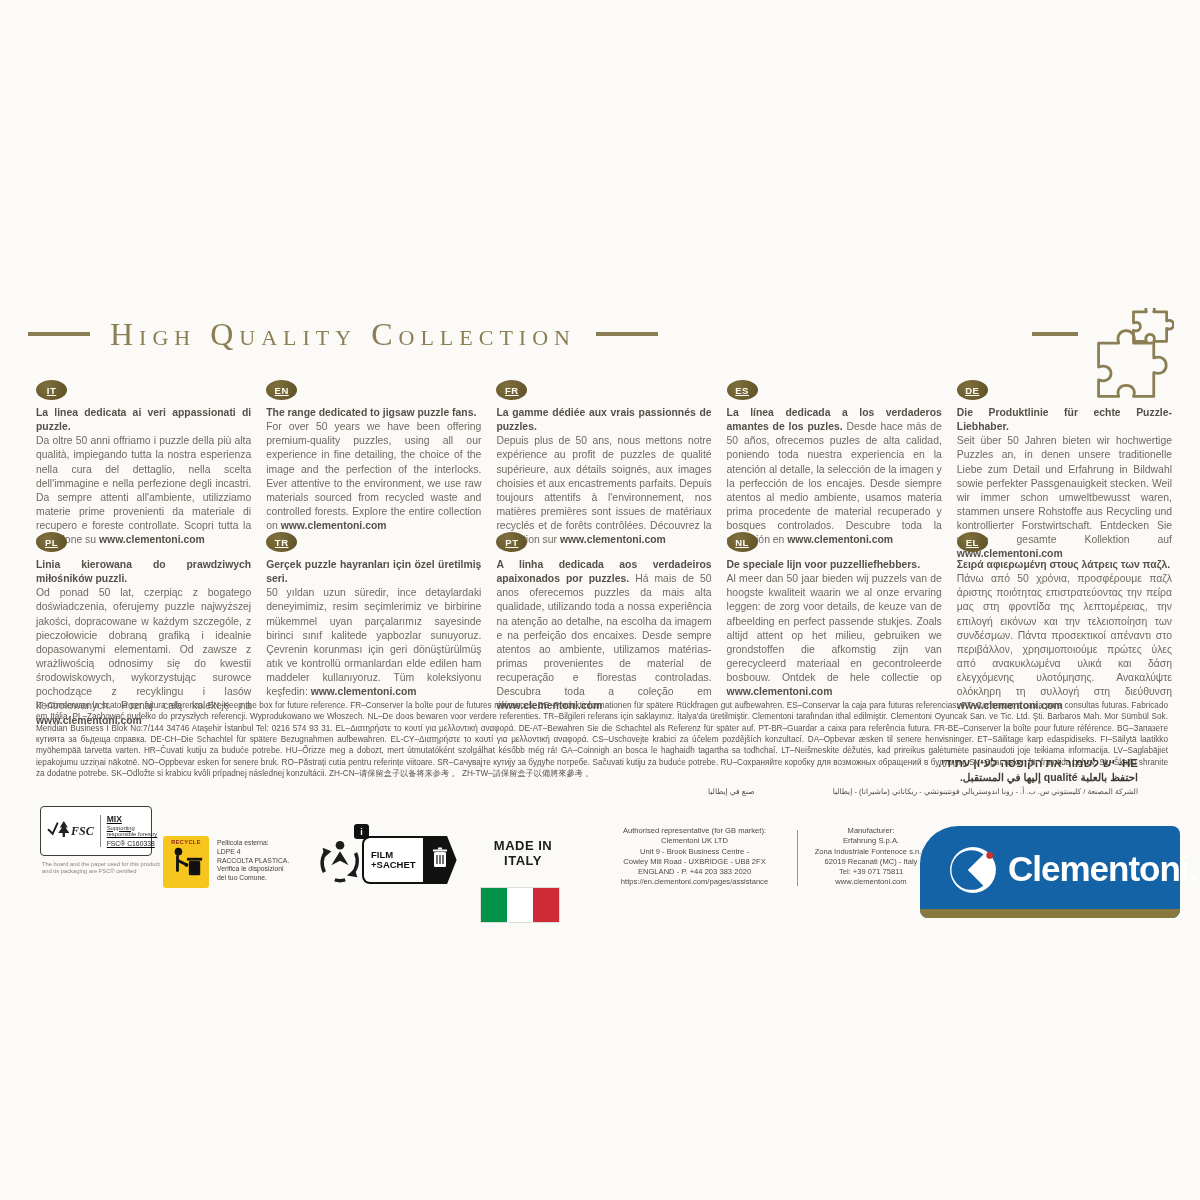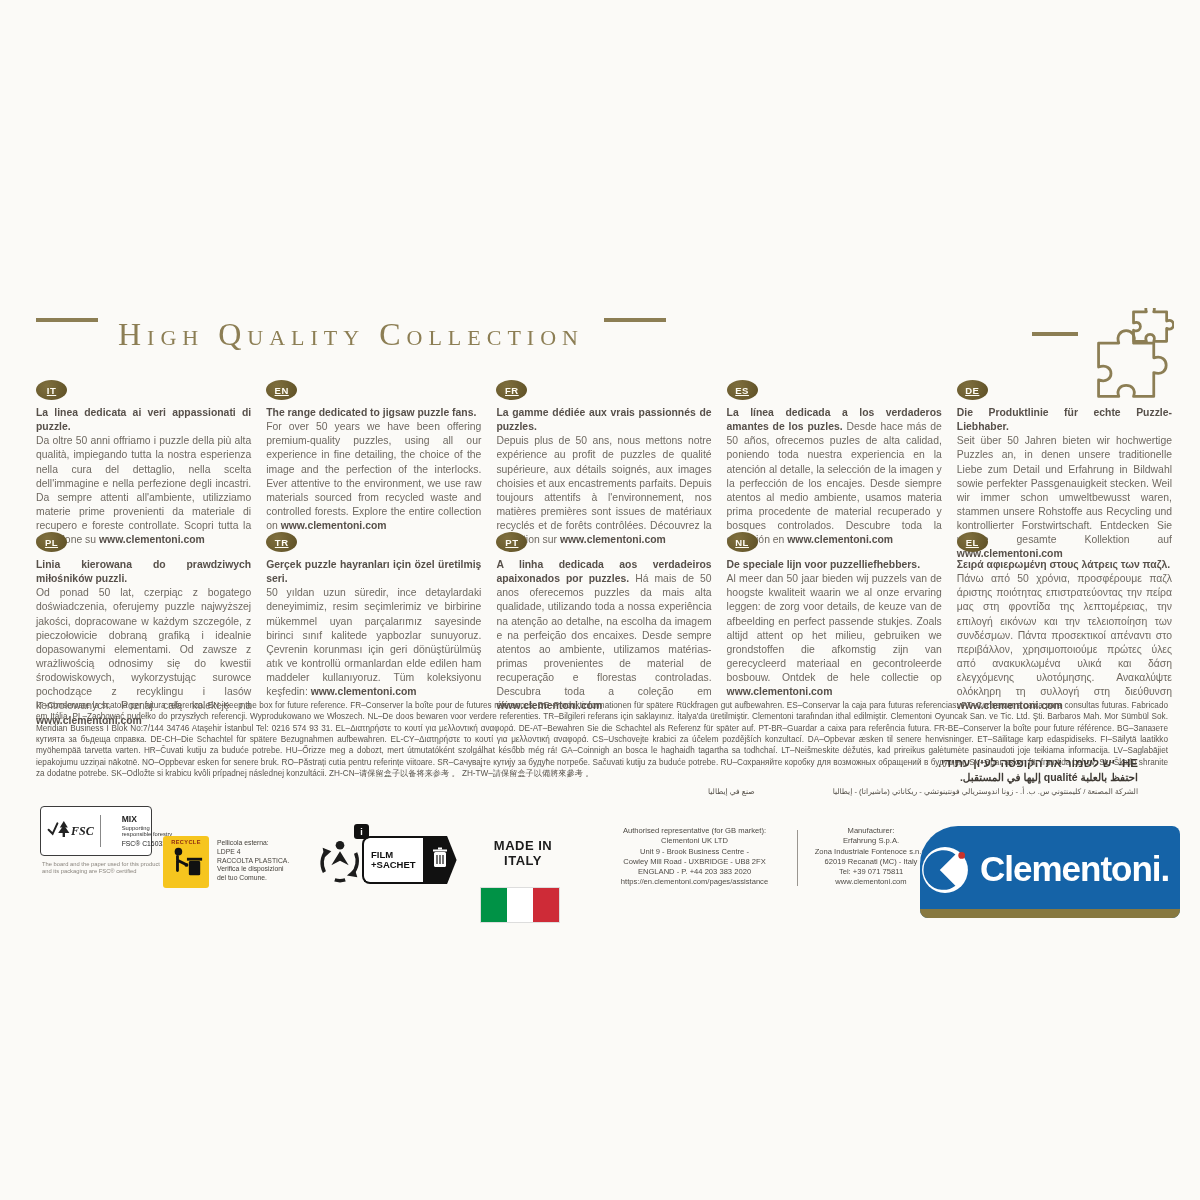--- a/index.html
+++ b/index.html
@@ -1,20 +1,20 @@
 <!DOCTYPE html>
 <html><head>
 <meta charset="utf-8">
 <style>
   html,body{margin:0;padding:0;}
   body{width:1200px;height:1200px;background:#fbfaf7;font-family:"Liberation Sans",sans-serif;}
   .sheet{position:relative;width:1200px;height:1200px;overflow:hidden;}
 
   
-  .title-row{position:absolute;left:36px;top:318px;display:flex;align-items:flex-start;gap:20px;}
+  .title-row{position:absolute;left:28px;top:318px;display:flex;align-items:center;gap:20px;}
   .title-dash{width:62px;height:4px;background:#8c7e54;}
   .page-title{font-family:"Liberation Serif",serif;font-variant:small-caps;letter-spacing:6px;
               font-size:32px;color:#8c7e54;white-space:nowrap;line-height:1;}
   .deco-line{position:absolute;right:122px;top:332px;width:46px;height:3.5px;background:#8c7e54;}
   .puzzle-deco{position:absolute;right:26px;top:308px;}
 
   
   .lang-grid{position:absolute;left:36px;top:380px;width:1136px;display:grid;
              grid-template-columns:repeat(5,1fr);column-gap:15px;row-gap:10px;grid-auto-rows:142px;}
   .lang{color:#6f6961;}
@@ -33,21 +33,21 @@
   .rtl-block{position:absolute;top:757px;right:62px;text-align:right;color:#3f3a34;}
   .rtl-hebrew{font-size:11.5px;font-weight:bold;direction:rtl;margin-bottom:2px;}
   .rtl-arabic{font-size:10.5px;font-weight:bold;direction:rtl;margin-bottom:4px;}
   .rtl-company-row{display:flex;direction:rtl;gap:78px;font-size:7.6px;color:#555049;}
 
   
   .fsc-box{position:absolute;left:40px;top:806px;width:112px;height:50px;border:1.5px solid #3c3c3c;
            border-radius:4px;background:#fff;display:flex;align-items:center;gap:6px;padding:3px 6px;box-sizing:border-box;}
   .fsc-left{display:flex;align-items:center;}
   .fsc-word{font-family:"Liberation Serif",serif;font-weight:bold;font-style:italic;font-size:12px;color:#222;line-height:1;}
-  .fsc-right{border-left:1px solid #888;padding-left:21px;}
+  .fsc-right{border-left:1px solid #888;padding-left:6px;text-decoration:underline;}
   .fsc-mix{font-size:8.5px;font-weight:bold;color:#222;line-height:1.1;}
   .fsc-sub{font-size:5.8px;color:#333;width:58px;line-height:1.15;}
   .fsc-code{font-size:6.8px;color:#222;margin-top:2px;}
   .fsc-note{position:absolute;left:42px;top:861px;width:128px;font-size:5.8px;line-height:1.25;color:#8a857e;}
 
   .recycle-badge{position:absolute;left:163px;top:836px;width:46px;height:52px;background:#f6c51e;
                  border-radius:3px;display:flex;flex-direction:column;align-items:center;padding-top:3px;box-sizing:border-box;}
   .recycle-title{font-size:5.6px;font-weight:bold;color:#8c2a12;letter-spacing:.4px;}
   .recycle-text{position:absolute;left:217px;top:839px;width:100px;font-size:6.8px;line-height:1.3;color:#46423c;}
 
@@ -66,21 +66,21 @@
   .flag{width:80px;height:36px;display:flex;border:1px solid #ddd;box-sizing:border-box;}
   .flag div{flex:1;}
 
   .contact{position:absolute;top:826px;font-size:7.6px;line-height:1.35;color:#4e4a45;text-align:center;}
   .contact-uk{left:597px;width:195px;}
   .contact-man{left:812px;width:118px;}
   .contact .bold{font-weight:normal;}
   .vdivider{position:absolute;left:797px;top:830px;width:1px;height:56px;background:#9a9690;}
 
   .clem-logo{position:absolute;left:920px;top:826px;width:260px;height:92px;background:#1563a7;
-             border-radius:38px 8px 8px 8px;display:flex;align-items:center;gap:10px;padding-left:0;box-sizing:border-box;}
+             border-radius:38px 8px 8px 8px;display:flex;align-items:center;gap:10px;padding-left:28px;box-sizing:border-box;}
   .clem-goldbar{position:absolute;left:0;bottom:0;width:100%;height:9px;background:#877840;border-radius:0 0 8px 8px;}
   .clem-text{color:#fff;font-size:35px;font-weight:bold;letter-spacing:-1px;margin-bottom:6px;}
 </style>
 </head>
 <body>
 
 <div class="sheet">
 
   <div class="title-row">
     <div class="title-dash"></div>

